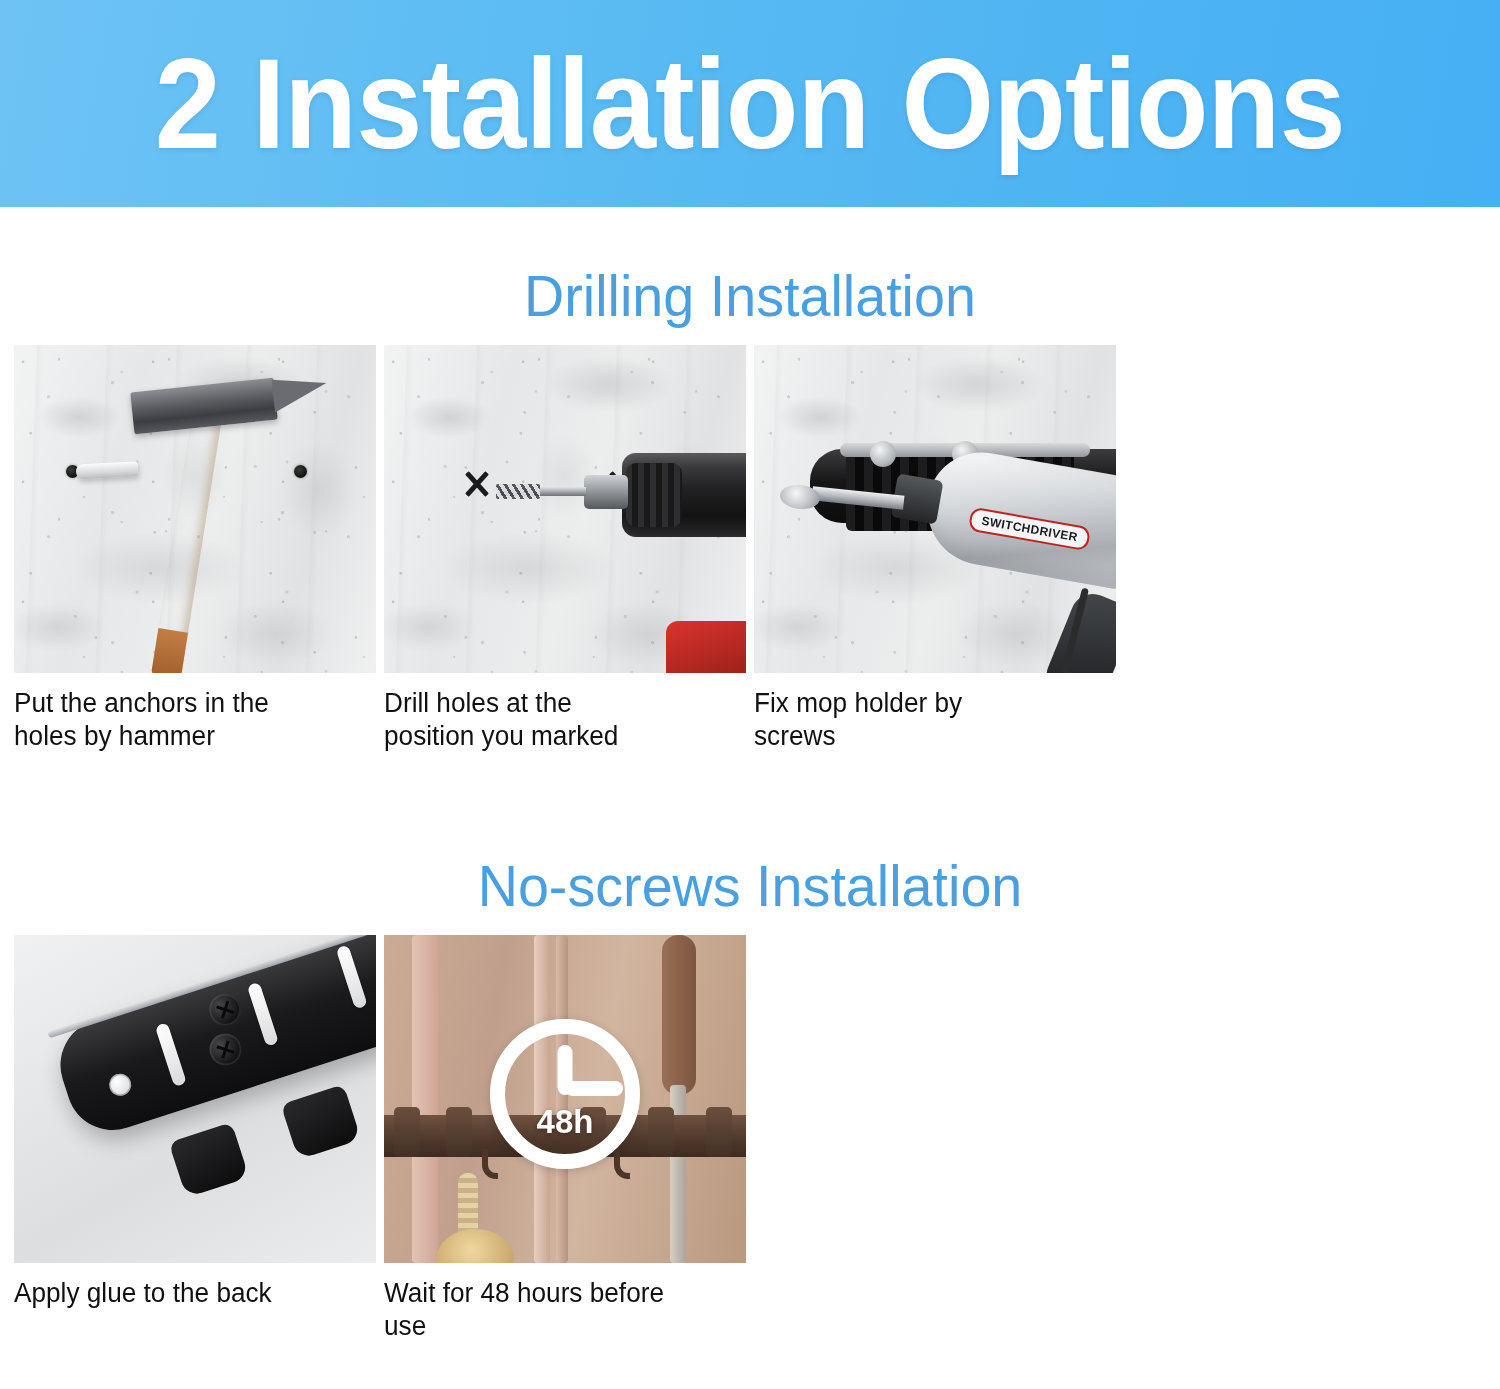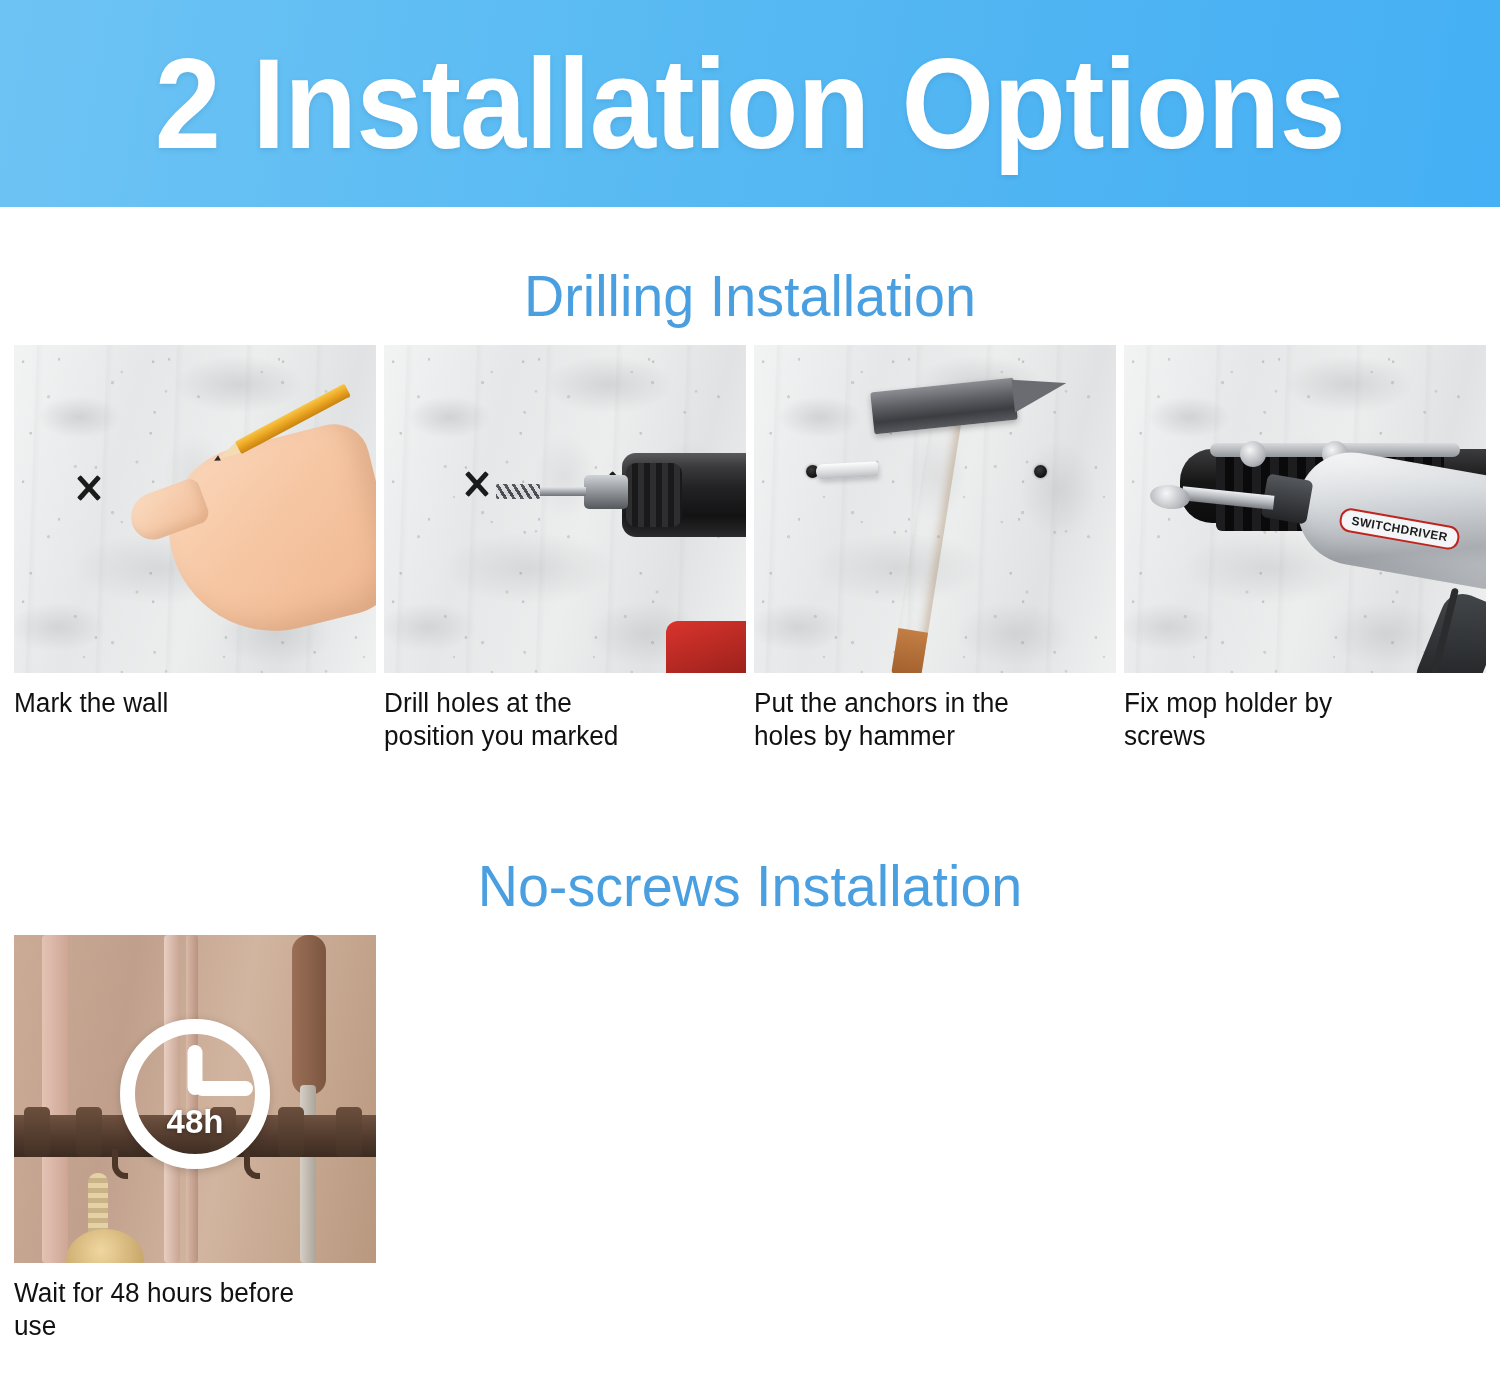--- a/index.html
+++ b/index.html
@@ -470,62 +470,50 @@
 <body>
 
 <div class="banner">
   <div class="banner-title">2 Installation Options</div>
 </div>
 
 <div class="section-heading" id="heading-drill">Drilling Installation</div>
 
 <div class="grid" id="grid-drill">
 
+
   <div class="cell">
     <div class="photo">
       <div class="concrete"></div>
       <div class="speckle"></div>
       <div class="streaks"></div>
-      <div class="xmark" style="left:60px; top:128px;"></div>
-      <div class="xmark" style="left:206px; top:126px;"></div>
-      <div class="hand1"></div>
-      <div class="pencil"></div>
+      <div class="hole" style="left:52px; top:120px;"></div>
+      <div class="hole" style="left:280px; top:120px;"></div>
+      <div class="anchor"></div>
+      <div class="ham-handle"></div>
+      <div class="ham-head"></div>
     </div>
-    <div class="caption">Mark the wall</div>
+    <div class="caption">Put the anchors in the
+holes by hammer</div>
   </div>
 
   <div class="cell">
     <div class="photo">
       <div class="concrete"></div>
       <div class="speckle"></div>
       <div class="streaks"></div>
       <div class="xmark" style="left:78px; top:124px;"></div>
       <div class="xmark" style="left:222px; top:124px;"></div>
       <div class="drill-red"></div>
       <div class="drill-body"></div>
       <div class="drill-chuck"></div>
       <div class="drill-bit"></div>
     </div>
     <div class="caption">Drill holes at the
 position you marked</div>
-  </div>
-
-  <div class="cell">
-    <div class="photo">
-      <div class="concrete"></div>
-      <div class="speckle"></div>
-      <div class="streaks"></div>
-      <div class="hole" style="left:52px; top:120px;"></div>
-      <div class="hole" style="left:280px; top:120px;"></div>
-      <div class="anchor"></div>
-      <div class="ham-handle"></div>
-      <div class="ham-head"></div>
-    </div>
-    <div class="caption">Put the anchors in the
-holes by hammer</div>
   </div>
 
   <div class="cell">
     <div class="photo">
       <div class="concrete"></div>
       <div class="speckle"></div>
       <div class="streaks"></div>
       <div class="rail4"></div>
       <div class="rail4-clamps"></div>
       <div class="rail4-top"></div>
@@ -542,20 +530,37 @@
     <div class="caption">Fix mop holder by
 screws</div>
   </div>
 </div>
 
 <div class="section-heading" id="heading-noscrew">No-screws Installation</div>
 
 <div class="grid" id="grid-noscrew">
 
 
+  <div class="cell">
+    <div class="photo">
+      <div class="p6bg"></div>
+      <div class="clamp6" style="left:162px; top:196px;"></div>
+      <div class="clamp6" style="left:274px; top:158px;"></div>
+      <div class="bar6">
+        <div class="bar6-edge"></div>
+        <div class="hole6" style="left:42px; top:58px;"></div>
+        <div class="glue" style="left:104px; top:24px;"></div>
+        <div class="glue" style="left:204px; top:14px;"></div>
+        <div class="glue" style="left:300px; top:6px;"></div>
+        <div class="screw6" style="left:148px; top:52px;"></div>
+        <div class="screw6" style="left:160px; top:14px;"></div>
+      </div>
+    </div>
+    <div class="caption">Apply glue to the back</div>
+  </div>
 
 
   <div class="cell">
     <div class="photo">
       <div class="p8bg"></div>
       <div class="mop-handle" style="left:28px; width:26px; background:linear-gradient(90deg,#e3c3b4,#cfa695);"></div>
       <div class="mop-handle" style="left:150px; width:16px; background:linear-gradient(90deg,#e8cfc2,#c8a593);"></div>
       <div class="mop-handle" style="left:172px; width:12px; background:linear-gradient(90deg,#d9b9a8,#b89381);"></div>
       <div class="mop-handle" style="left:278px; width:34px; background:linear-gradient(90deg,#9b6f57,#7c5640); top:0; height:160px; border-radius:16px;"></div>
       <div class="mop-handle" style="left:286px; width:16px; background:linear-gradient(90deg,#d6cfc6,#aaa49b); top:150px;"></div>

